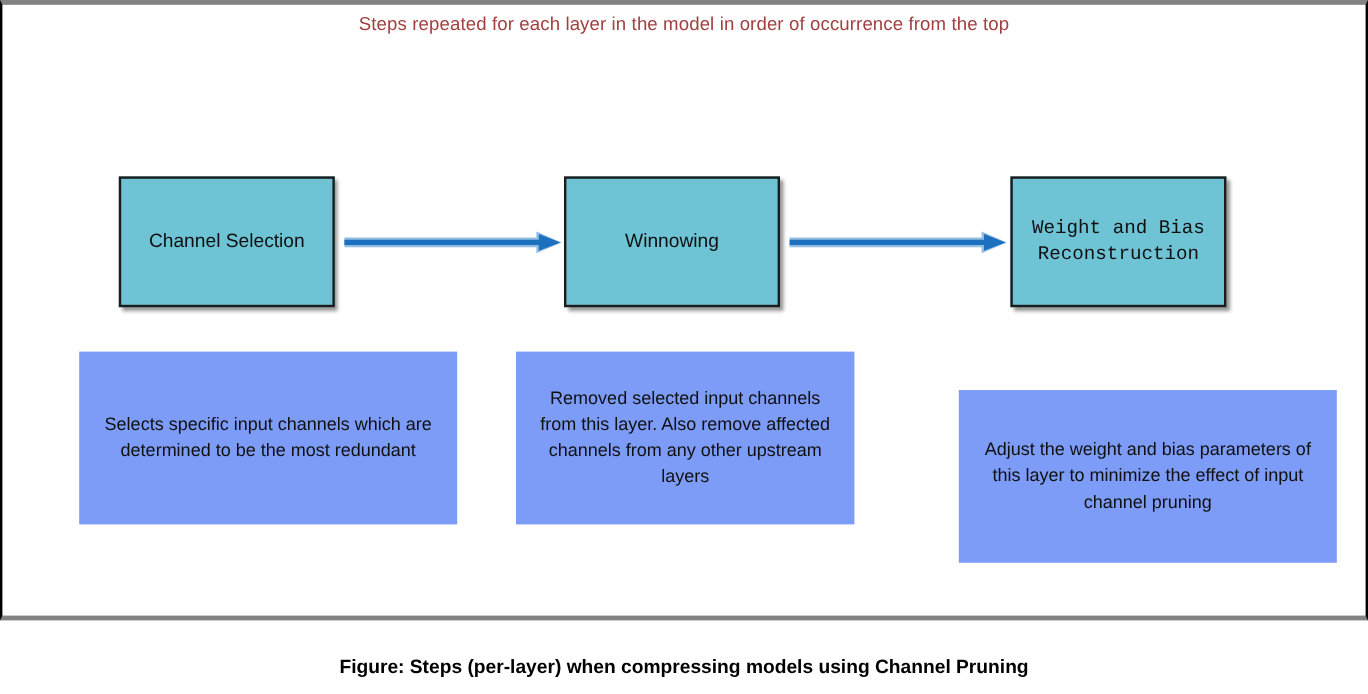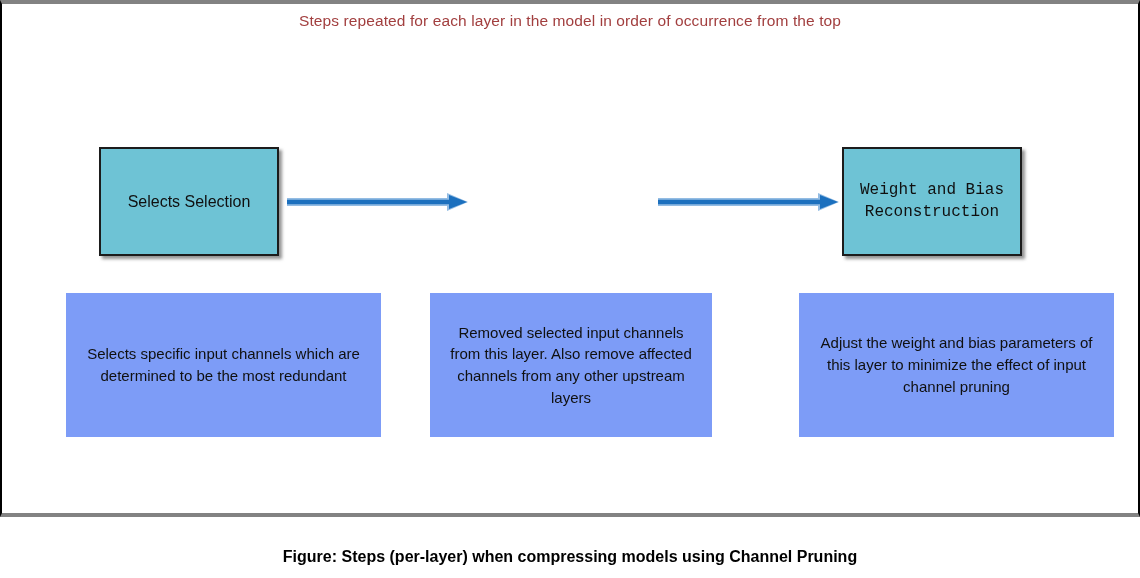--- a/index.html
+++ b/index.html
@@ -53,48 +53,51 @@
     width: 315px; height: 144px;
     background: #7D9CF7;
     display: flex; align-items: center; justify-content: center;
     text-align: center;
     font-size: 15px; color: #101010;
     line-height: 1.45;
     padding: 0 13px;
   }
   .desc-1 { left: 64px; }
   .desc-2 { left: 428px; width: 282px; }
-  .desc-3 { left: 797px; }
+  .desc-3 { left: 797px; margin-top: 32px; }
 
   .figure-caption {
     position: absolute; top: 548px; left: 0;
     width: 100%; text-align: center;
     font-weight: bold; font-size: 16px; color: #000000;
   }
 </style>
 </head>
 <body>
 
 <div class="canvas">
 
   <div class="panel">
 
     <div class="diagram-title">Steps repeated for each layer in the model in order of occurrence from the top</div>
 
     <div class="step-box step-1">
-      <span>Selects Selection</span>
+      <span>Channel Selection</span>
     </div>
 
     <svg class="flow-arrow arrow-1" viewBox="0 0 186 24">
       <line x1="3" y1="12" x2="166" y2="12" stroke="#93BCE3" stroke-width="8"></line>
       <polygon points="163,3 184,12 163,21" fill="#93BCE3"></polygon>
       <line x1="3" y1="12" x2="166" y2="12" stroke="#1C70BE" stroke-width="4.5"></line>
       <polygon points="165,5 183,12 165,19" fill="#1C70BE"></polygon>
     </svg>
 
+    <div class="step-box step-2">
+      <span>Winnowing</span>
+    </div>
 
     <svg class="flow-arrow arrow-2" viewBox="0 0 186 24">
       <line x1="3" y1="12" x2="166" y2="12" stroke="#93BCE3" stroke-width="8"></line>
       <polygon points="163,3 184,12 163,21" fill="#93BCE3"></polygon>
       <line x1="3" y1="12" x2="166" y2="12" stroke="#1C70BE" stroke-width="4.5"></line>
       <polygon points="165,5 183,12 165,19" fill="#1C70BE"></polygon>
     </svg>
 
     <div class="step-box step-3">
       <span>Weight and Bias Reconstruction</span>

